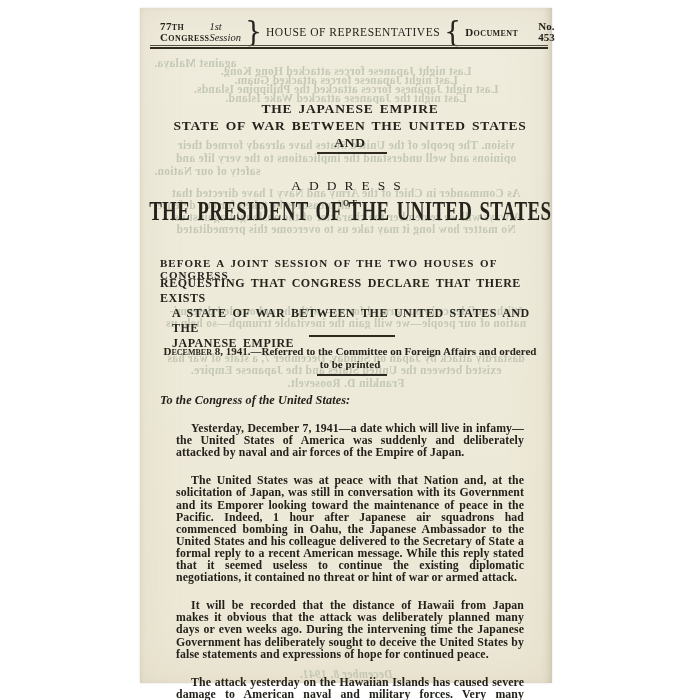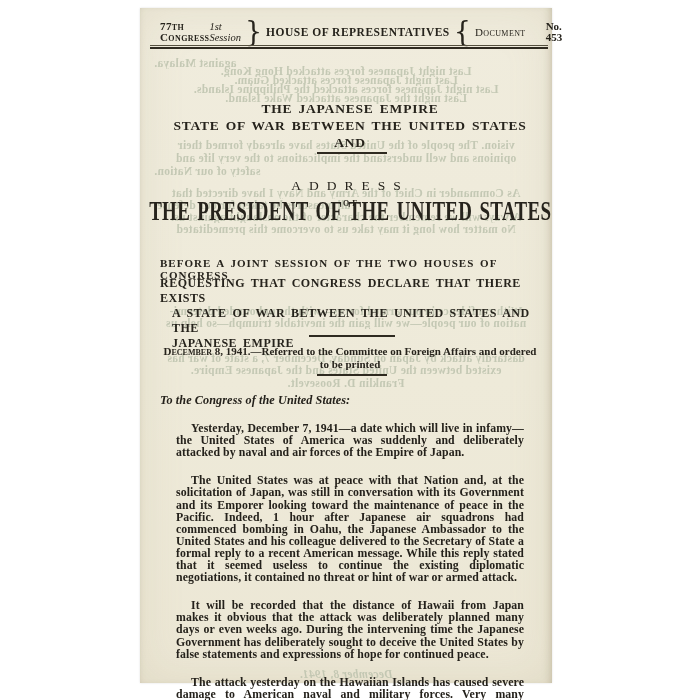--- a/index.html
+++ b/index.html
@@ -35,22 +35,22 @@
   
   .ink{z-index:1;}
   .masthead{
     position:absolute;left:20px;top:12px;width:380px;
     display:flex;align-items:center;justify-content:space-between;
   }
   .mast-stack{display:flex;flex-direction:row;align-items:center;line-height:11px;}
   .congress{font-size:11px;font-weight:700;font-variant:small-caps;letter-spacing:.4px;}
   .session{font-size:10.5px;font-style:italic;}
   .brace{font-family:"DejaVu Serif",serif;font-size:27px;font-weight:400;line-height:24px;margin:0 4px;}
-  .chamber{font-size:11.5px;font-weight:700;letter-spacing:.5px;white-space:nowrap;}
-  .doc-label{font-size:11px;font-weight:400;font-variant:small-caps;letter-spacing:.4px;}
+  .chamber{font-size:11.5px;font-weight:400;letter-spacing:.5px;white-space:nowrap;}
+  .doc-label{font-size:11px;font-weight:700;font-variant:small-caps;letter-spacing:.4px;}
   .doc-no{font-size:11px;font-weight:700;margin-left:20px;}
   .mast-rule{
     position:absolute;left:10px;top:37px;width:398px;height:4px;
     background:linear-gradient(#55503f 0 1px,transparent 1px 2px,#2e2a20 2px 4px);
   }
   .doc-title{
     position:absolute;left:20px;top:92px;width:380px;text-align:center;
     font-size:13.5px;font-weight:700;letter-spacing:.8px;line-height:17px;word-spacing:2px;
   }
   .rule-short{position:absolute;height:2px;background:#2e2a20;width:66px;left:177px;}

